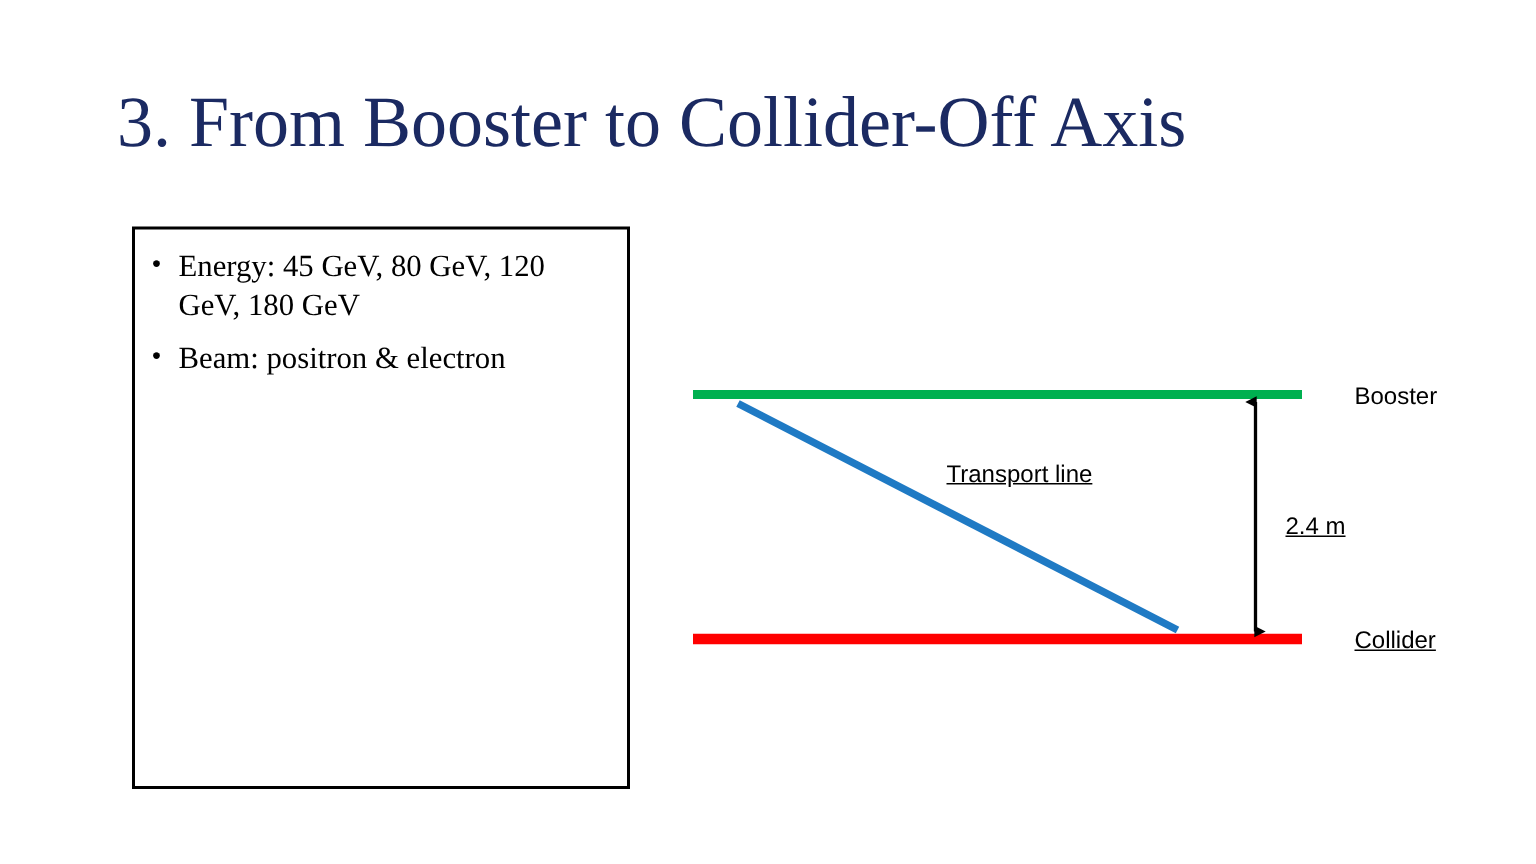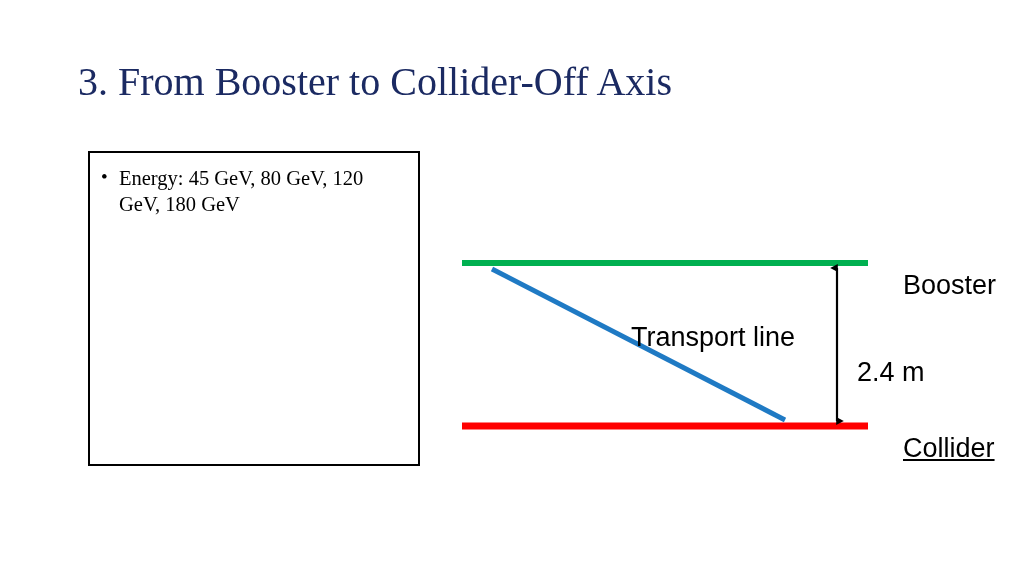--- a/index.html
+++ b/index.html
@@ -14,34 +14,34 @@
     overflow: hidden;
     font-family: "Liberation Serif", serif;
   }
 
   
   #slide-title {
     position: absolute;
     left: 78px;
     top: 58px;
     font-family: "Liberation Serif", serif;
-    font-size: 40px;
+    font-size: 48px;
     line-height: 48px;
     color: #1B2A62;
     white-space: nowrap;
     letter-spacing: 0px;
   }
 
   
   #bullet-box {
     position: absolute;
     left: 88px;
     top: 151px;
     width: 332px;
-    height: 315px;
+    height: 375px;
     border: 2px solid #000000;
     box-sizing: border-box;
     background: #ffffff;
   }
   #bullet-list {
     list-style: none;
     margin: 0;
     padding: 12px 10px 0 8px;
   }
   .bullet-item {
@@ -69,39 +69,39 @@
     position: absolute;
     left: 0;
     top: 0;
     width: 1024px;
     height: 576px;
     pointer-events: none;
   }
   .diagram-label {
     position: absolute;
     font-family: "Liberation Sans", sans-serif;
-    font-size: 27px;
+    font-size: 16px;
     line-height: 24px;
     color: #000000;
     white-space: nowrap;
-    margin-top: 20px;
   }
   #label-booster   { left: 903px; top: 253px; }
   #label-collider  { left: 903px; top: 416px; text-decoration: underline; }
-  #label-distance  { left: 857px; top: 340px; }
-  #label-transport { left: 631px; top: 305px; }
+  #label-distance  { left: 857px; top: 340px; text-decoration: underline; }
+  #label-transport { left: 631px; top: 305px; text-decoration: underline; }
 </style>
 </head>
 <body>
 
 <div id="slide-title">3. From Booster to Collider-Off Axis</div>
 
 <div id="bullet-box">
   <ul id="bullet-list">
     <li class="bullet-item">Energy: 45 GeV, 80 GeV, 120 GeV, 180 GeV</li>
+    <li class="bullet-item">Beam: positron &amp; electron</li>
   </ul>
 </div>
 
 <svg id="diagram" viewBox="0 0 1024 576" width="1024" height="576" xmlns="http://www.w3.org/2000/svg">
   <defs>
     <marker id="arrow-up" markerWidth="9" markerHeight="9" refX="4.5" refY="7.4" orient="auto-start-reverse" markerUnits="userSpaceOnUse">
       <path d="M4.5 0.6 L8.4 8.2 L0.6 8.2 Z" fill="#000000"></path>
     </marker>
     <marker id="arrow-down" markerWidth="9" markerHeight="9" refX="4.5" refY="7.4" orient="auto" markerUnits="userSpaceOnUse">
       <path d="M4.5 0.6 L8.4 8.2 L0.6 8.2 Z" fill="#000000"></path>

